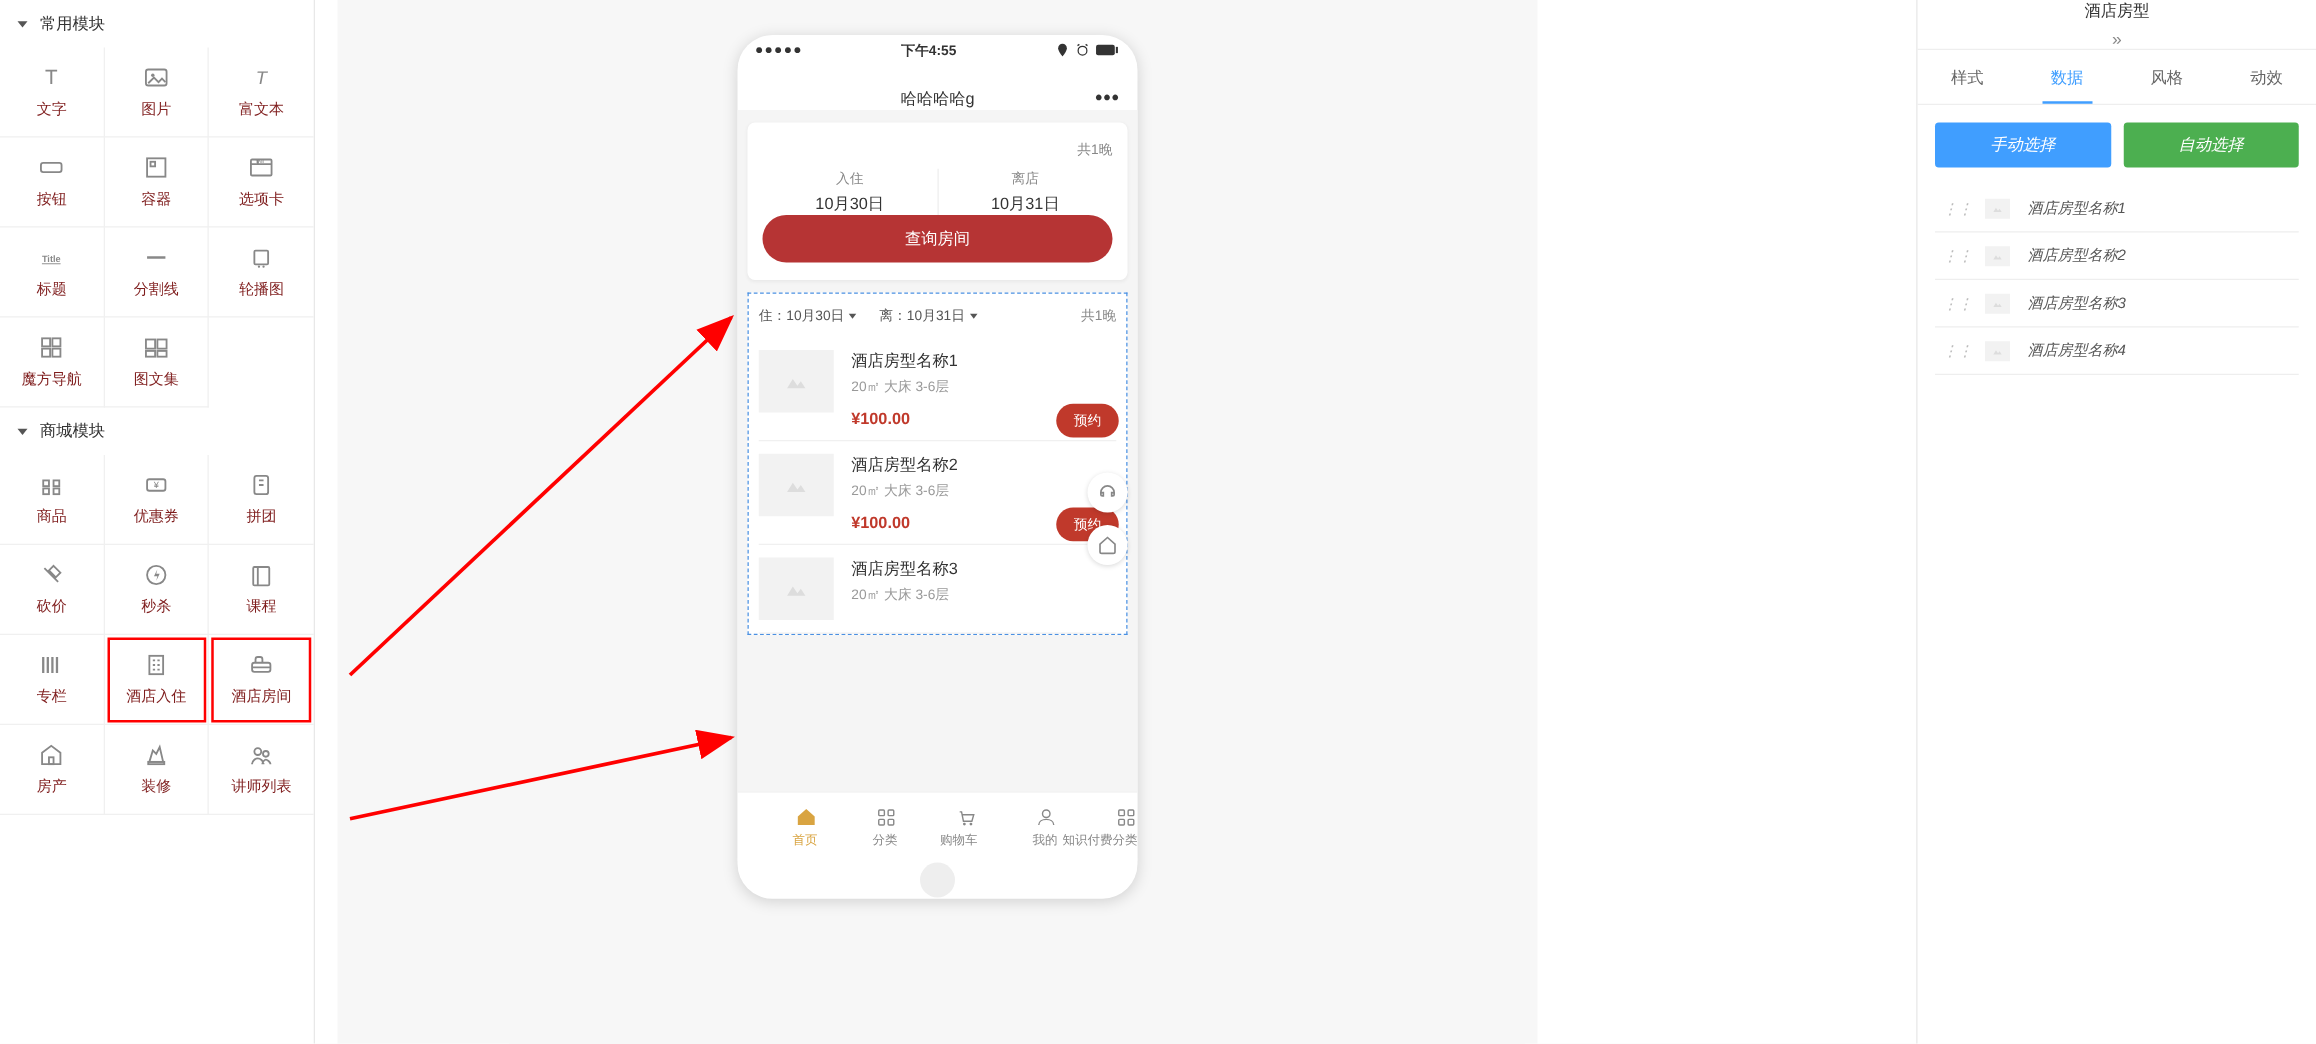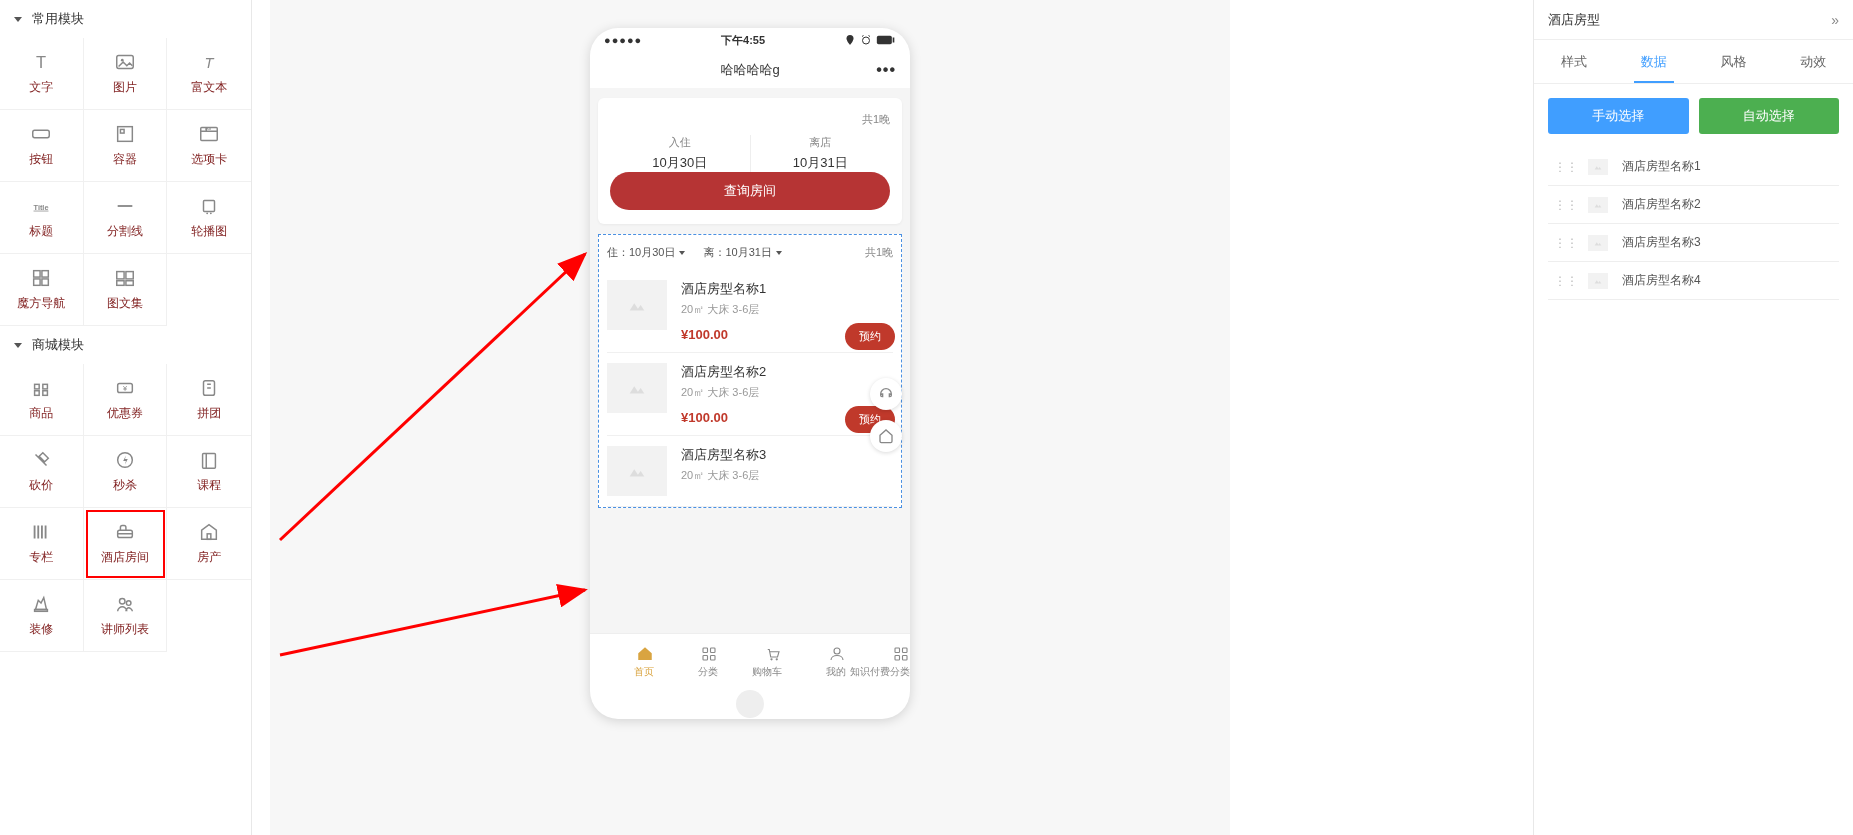--- a/index.html
+++ b/index.html
@@ -15,21 +15,21 @@
 .module-item .icon { width: 22px; height: 22px; margin-bottom: 6px; display: flex; align-items: center; justify-content: center; color: #888; }
 .module-item .label { font-size: 12px; color: #7f1d1d; }
 .module-item.highlighted { outline: 2px solid #ff0000; outline-offset: -4px; }
 
 
 .center-canvas { position: absolute; left: 270px; top: 0; width: 960px; height: 835px; background: #f7f7f7; display: flex; justify-content: center; align-items: flex-start; padding-top: 28px; }
 .phone { width: 320px; background: #fff; border-radius: 28px; box-shadow: 0 2px 12px rgba(0,0,0,0.15); overflow: hidden; position: relative; }
 .phone-statusbar { height: 24px; display: flex; align-items: center; justify-content: space-between; padding: 0 14px; font-size: 11px; font-weight: 600; }
 .phone-statusbar .dots { letter-spacing: 1px; }
 .phone-statusbar .icons { display: flex; gap: 4px; align-items: center; }
-.phone-header { height: 36px; display: flex; align-items: center; justify-content: center; position: relative; font-size: 13px; }
+.phone-header { height: 36px; display: flex; align-items: flex-end; justify-content: center; position: relative; font-size: 13px; }
 .phone-header .more { position: absolute; right: 14px; font-size: 16px; letter-spacing: 1px; font-weight: bold; }
 .phone-body { background: #f5f5f5; padding: 10px 8px 0; height: 545px; overflow: hidden; position: relative; }
 
 .card-search { background: #fff; border-radius: 6px; padding: 14px 12px; margin-bottom: 10px; box-shadow: 0 1px 3px rgba(0,0,0,0.05); }
 .card-search .nights { text-align: right; font-size: 11px; color: #888; margin-bottom: 8px; }
 .date-row { display: flex; }
 .date-col { flex: 1; text-align: center; }
 .date-col:first-child { border-right: 1px solid #eee; }
 .date-col .dl { font-size: 11px; color: #888; margin-bottom: 4px; }
 .date-col .dv { font-size: 13px; color: #333; }
@@ -57,27 +57,27 @@
 .tab-item.active { color: #d9a441; }
 .tab-item .ticon { height: 18px; margin-bottom: 2px; display: flex; align-items: center; justify-content: center; }
 .phone-homebar { height: 30px; display: flex; align-items: center; justify-content: center; }
 .phone-homebar .circle { width: 28px; height: 28px; border-radius: 50%; background: #eee; }
 
 
 .arrow { position: absolute; pointer-events: none; }
 
 
 .right-panel { position: absolute; right: 0; top: 0; width: 320px; height: 835px; border-left: 1px solid #e8e8e8; background: #fff; display: flex; flex-direction: column; }
-.right-header { height: 40px; border-bottom: 1px solid #eee; display: flex; align-items: center; justify-content: space-between; padding: 0 14px; font-size: 13px; color: #333; }
+.right-header { height: 40px; border-bottom: 1px solid #eee; display: flex; align-items: center; justify-content: space-between; padding: 0 14px; font-size: 13px; color: #333; flex-direction: column; }
 .right-header .collapse { font-size: 14px; color: #888; cursor: pointer; }
 .right-tabs { height: 44px; display: flex; border-bottom: 1px solid #eee; }
 .right-tabs .rtab { flex: 1; display: flex; align-items: center; justify-content: center; font-size: 13px; color: #666; cursor: pointer; position: relative; }
 .right-tabs .rtab.active { color: #409eff; }
 .right-tabs .rtab.active::after { content: ""; position: absolute; bottom: 0; left: 50%; transform: translateX(-50%); width: 40px; height: 2px; background: #409eff; }
-.right-body { padding: 14px; }
+.right-body { padding: 14px; font-style: italic; }
 .btn-row { display: flex; gap: 10px; margin-bottom: 14px; }
 .btn { flex: 1; text-align: center; padding: 9px 0; font-size: 13px; color: #fff; border-radius: 3px; cursor: pointer; }
 .btn-blue { background: #409eff; }
 .btn-green { background: #4caf50; }
 .room-type-list { }
 .room-type-row { display: flex; align-items: center; padding: 10px 6px; border-bottom: 1px solid #eee; font-size: 12px; color: #555; }
 .room-type-row .drag { color: #bbb; margin-right: 10px; cursor: grab; }
 .room-type-row .mini-thumb { width: 20px; height: 16px; background: #f2f2f2; margin-right: 14px; display: flex; align-items: center; justify-content: center; color: #ccc; font-size: 10px; }
 
 svg { display: block; }
@@ -254,20 +254,29 @@
         </div>
         <div class="label">课程</div>
       </div>
       <div class="module-item">
         <div class="icon">
           <svg width="22" height="22" viewBox="0 0 24 24">
             <path d="M5 5v14M9 5v14M13 5v14M17 5v14" stroke="currentColor" stroke-width="2"></path>
           </svg>
         </div>
         <div class="label">专栏</div>
+      </div>
+      <div class="module-item highlighted">
+        <div class="icon">
+          <svg width="22" height="22" viewBox="0 0 24 24">
+            <rect x="6" y="4" width="12" height="16" fill="none" stroke="currentColor" stroke-width="1.6"></rect>
+            <path d="M9 8h2M13 8h2M9 12h2M13 12h2M9 16h2M13 16h2" fill="none" stroke="currentColor" stroke-width="1.6"></path>
+          </svg>
+        </div>
+        <div class="label">酒店入住</div>
       </div>
       <div class="module-item highlighted">
         <div class="icon">
           <svg width="22" height="22" viewBox="0 0 24 24">
             <rect x="4" y="10" width="16" height="8" rx="2" fill="none" stroke="currentColor" stroke-width="1.6"></rect>
             <path d="M4 14h16M7 10V7a2 2 0 012-2h2a2 2 0 012 2v3" fill="none" stroke="currentColor" stroke-width="1.6"></path>
           </svg>
         </div>
         <div class="label">酒店房间</div>
       </div>

